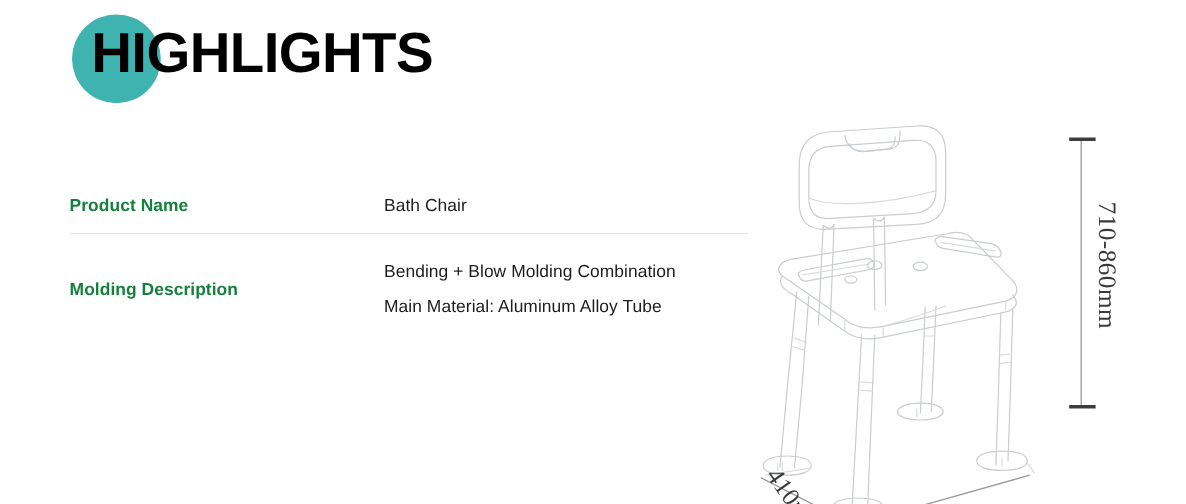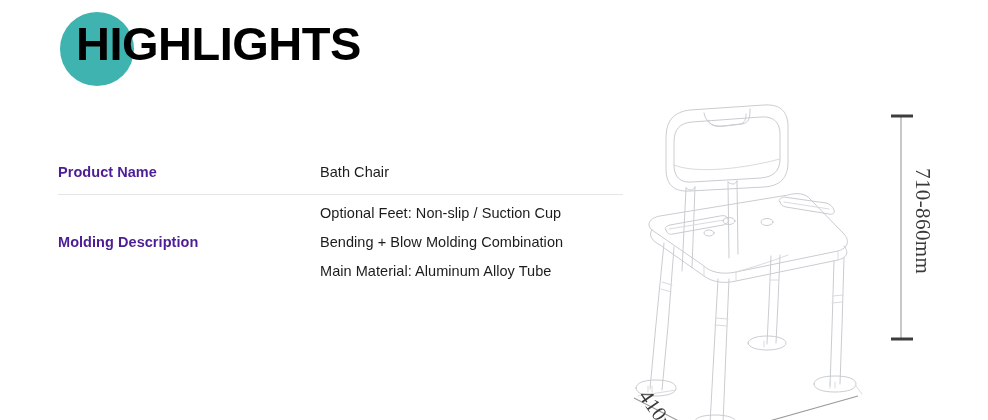--- a/index.html
+++ b/index.html
@@ -61,21 +61,21 @@
     display: flex;
     align-items: center;
   }
   #spec-row-name { height: 44px; }
   #spec-row-desc { height: 96px; }
   .spec-label {
     width: 262px;
     flex: 0 0 262px;
     font-size: 14.5px;
     font-weight: bold;
-    color: #4c1d95;
+    color: #15803d;
     letter-spacing: 0.05px;
   }
   .spec-value {
     flex: 1 1 auto;
     font-size: 14.5px;
     font-weight: normal;
     color: #1c1c1c;
     letter-spacing: 0.05px;
   }
   .spec-value .line {
@@ -150,21 +150,20 @@
     <div class="spec-label">Product Name</div>
     <div class="spec-value">
       <div class="line">Bath Chair</div>
     </div>
     <div id="spec-divider"></div>
   </div>
 
   <div class="spec-row" id="spec-row-desc">
     <div class="spec-label">Molding Description</div>
     <div class="spec-value">
-      <div class="line">Optional Feet: Non-slip / Suction Cup</div>
       <div class="line">Bending + Blow Molding Combination</div>
       <div class="line">Main Material: Aluminum Alloy Tube</div>
     </div>
   </div>
 
 </div>
 
 <div id="product-figure">
   <svg width="358" height="324" viewBox="0 0 358 324" xmlns="http://www.w3.org/2000/svg">
 

